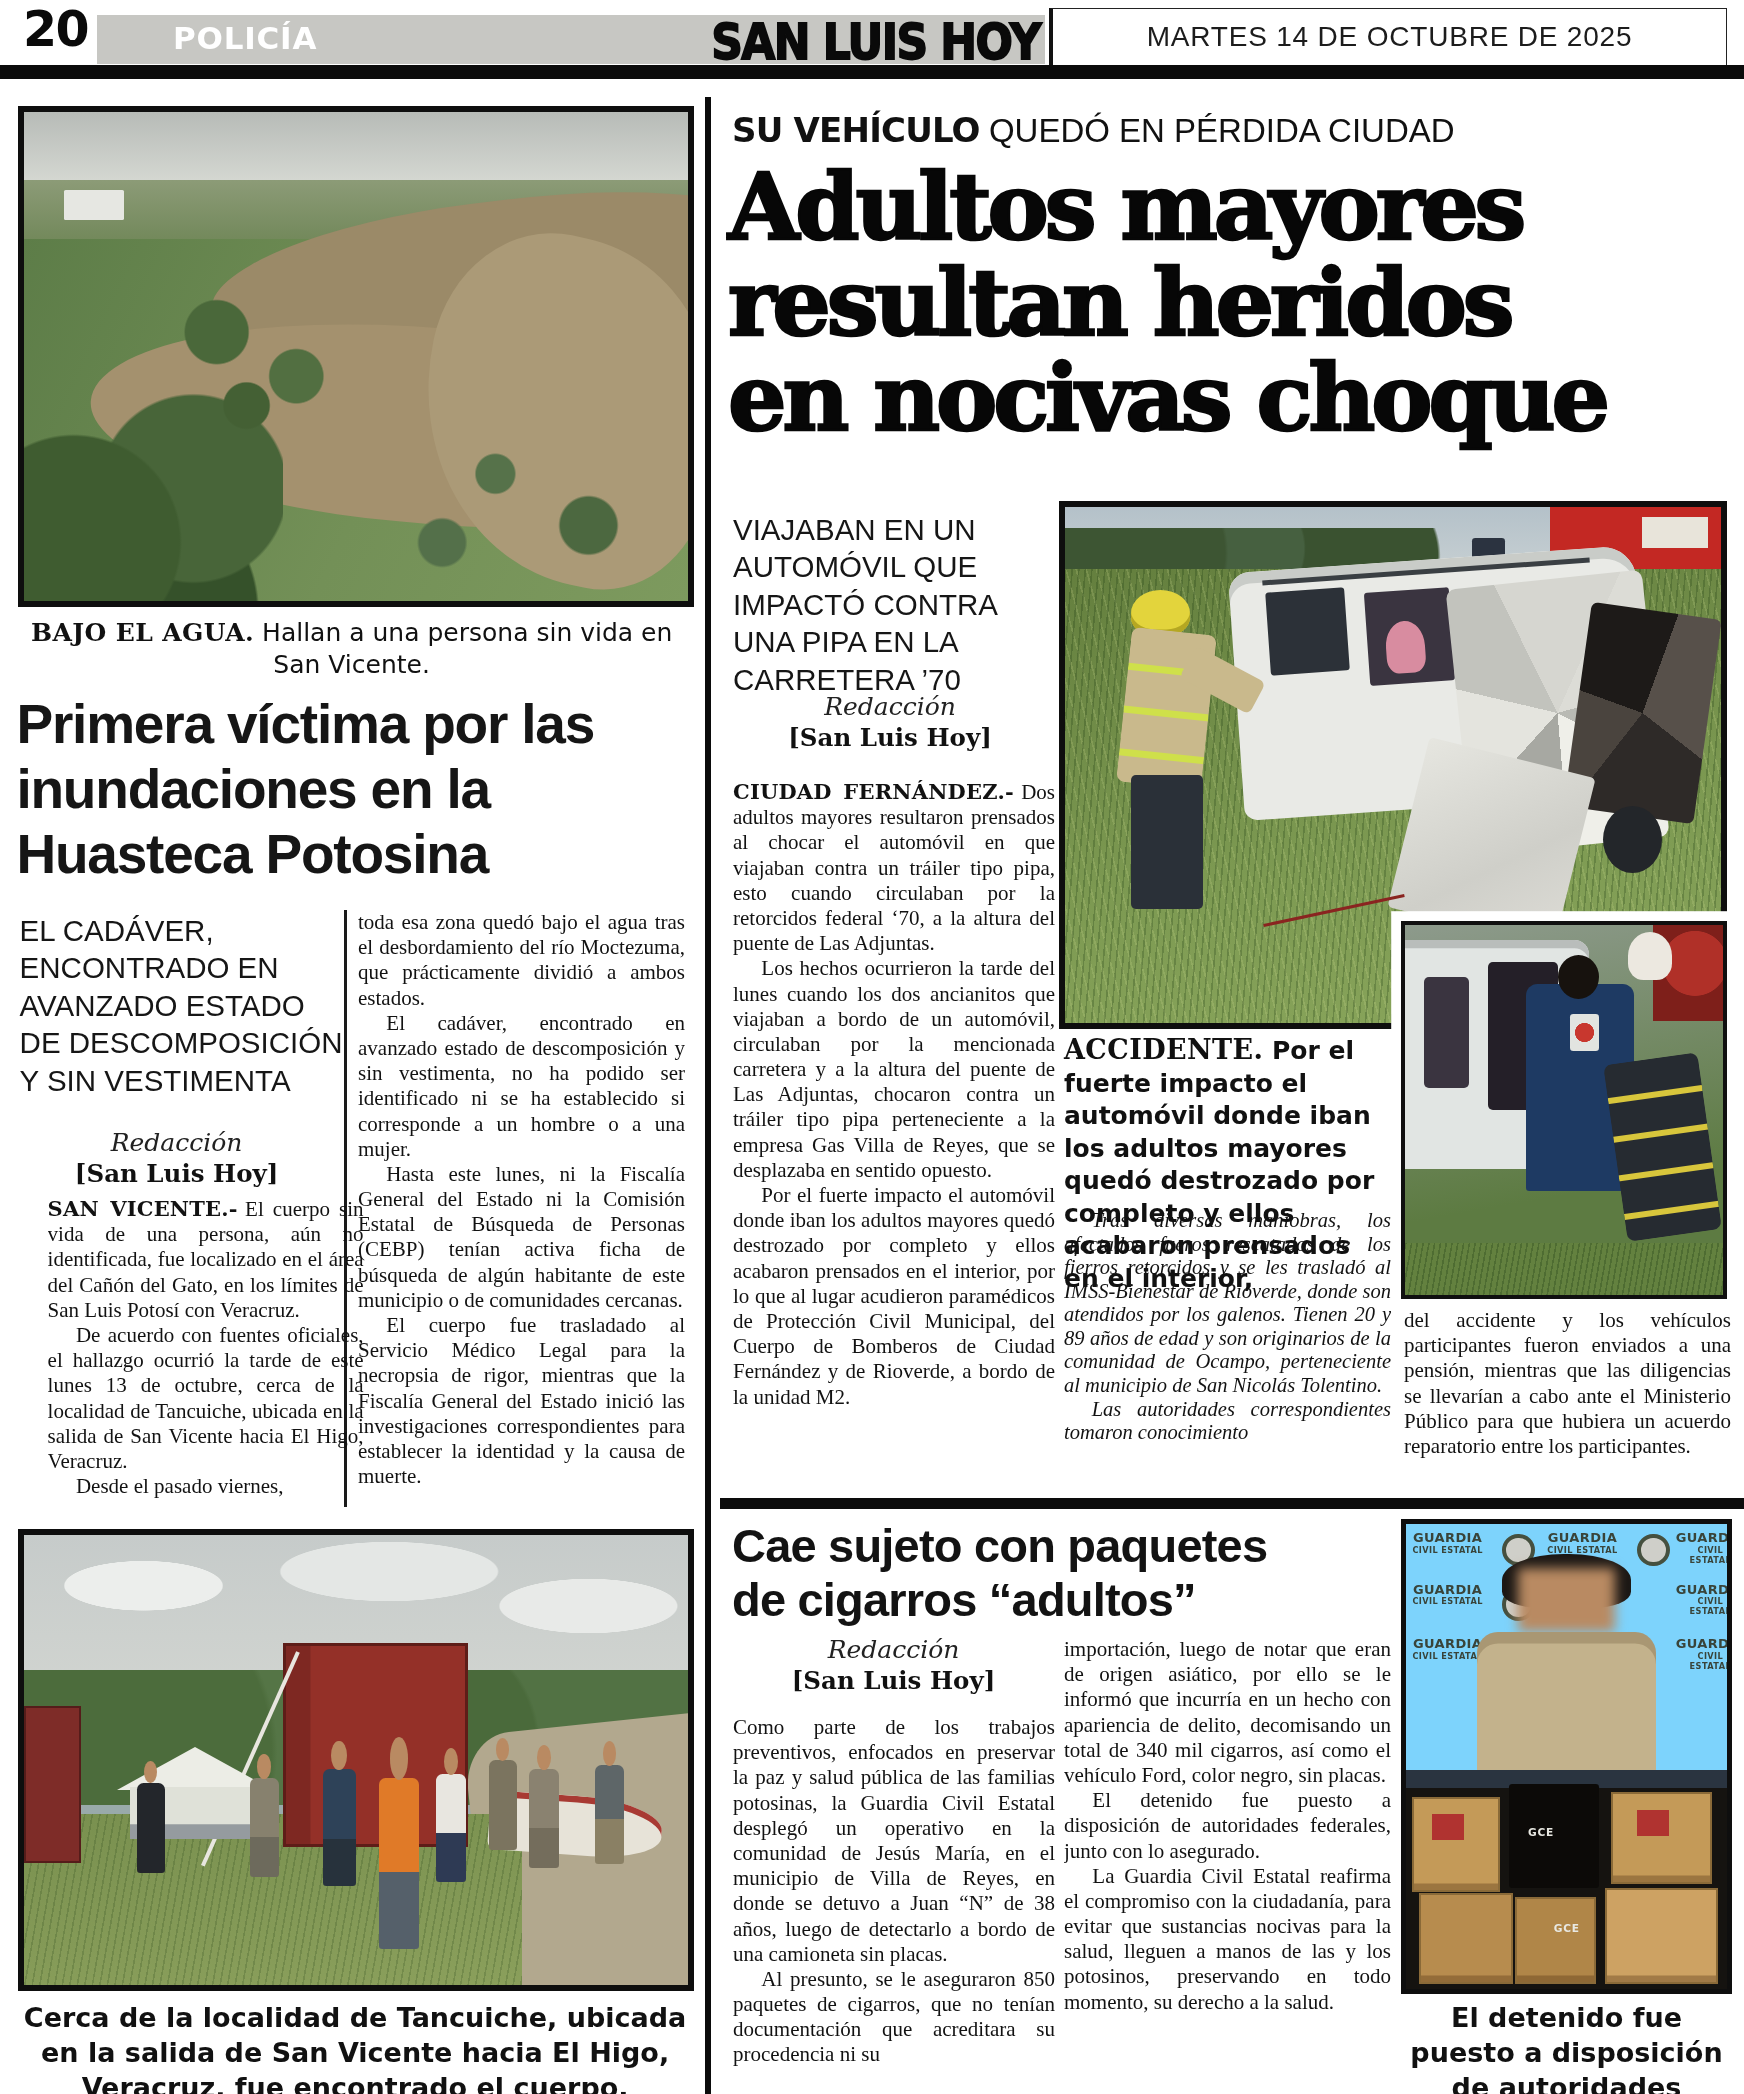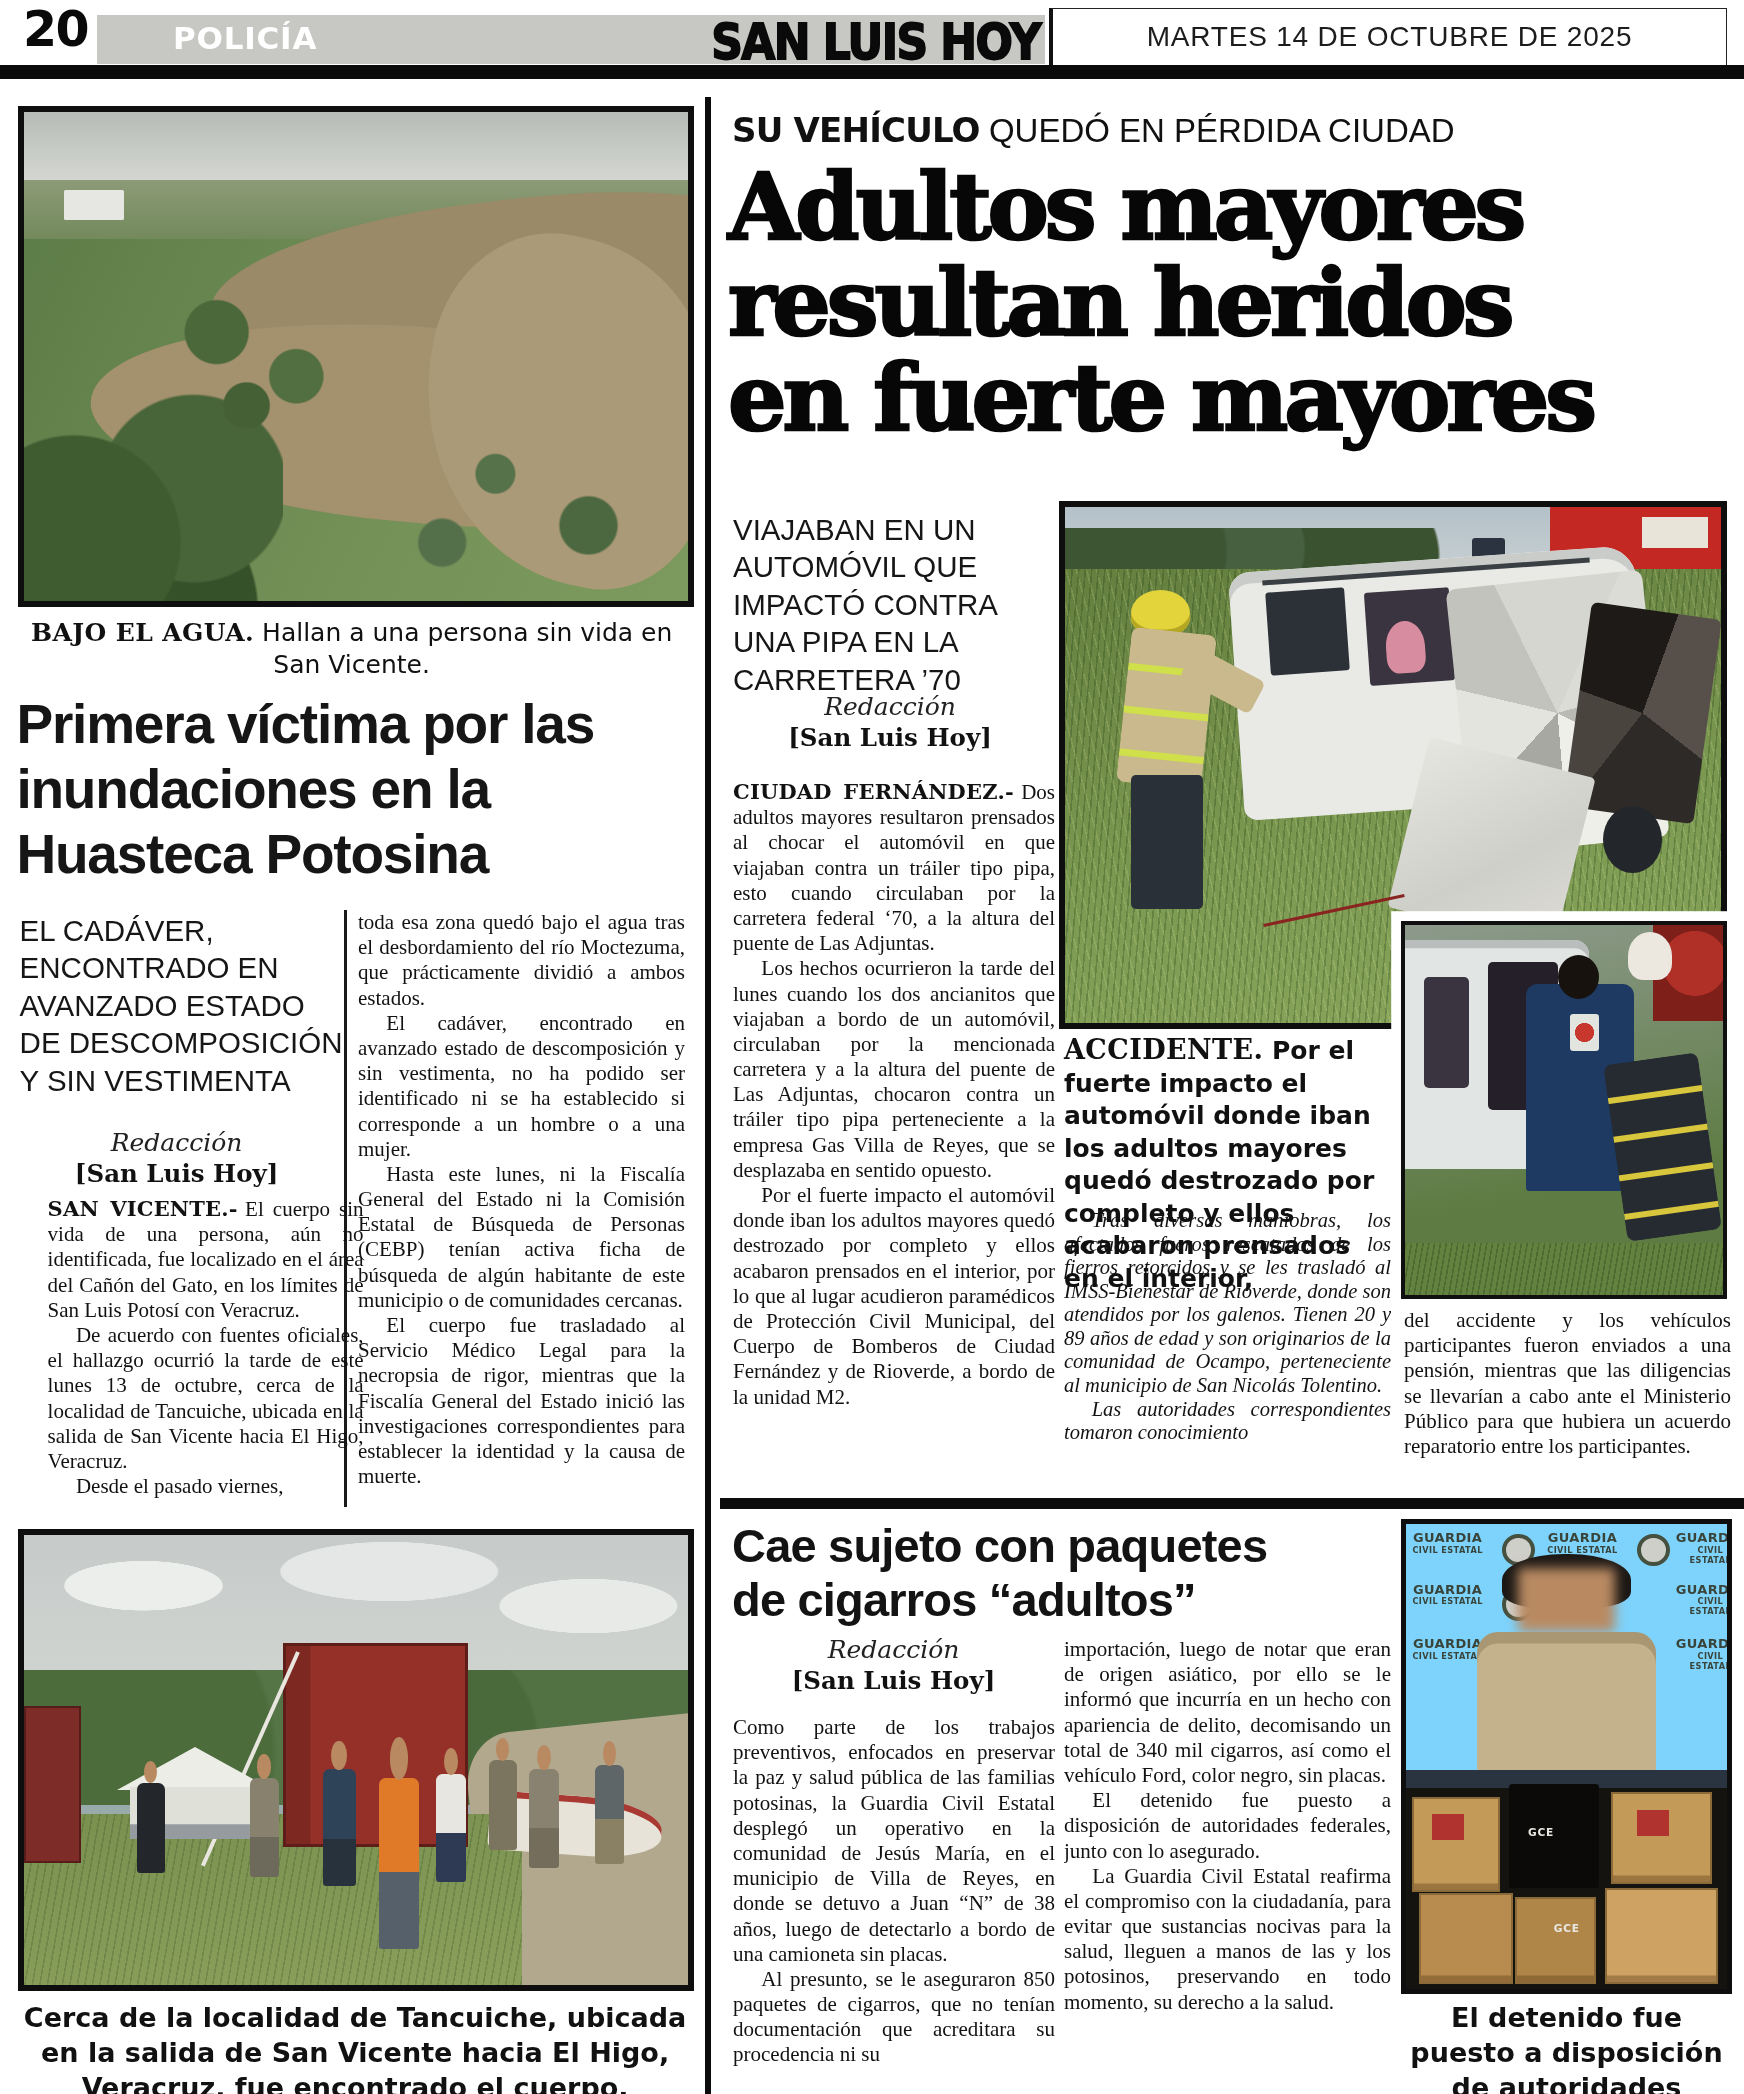--- a/index.html
+++ b/index.html
@@ -134,32 +134,32 @@
   </div>
   <div class="photocap allbold" style="left:19.6px;top:2000px;width:671px;">Cerca de la localidad de Tancuiche, ubicada en la salida de San Vicente hacia El Higo, Veracruz, fue encontrado el cuerpo.</div>
 
   <div class="crash-kicker">
     <b>SU VEHÍCULO</b>
     <span>QUEDÓ EN PÉRDIDA CIUDAD</span>
   </div>
   <div class="crash-headline">
     <div>Adultos mayores</div>
     <div>resultan heridos</div>
-    <div>en fuerte mayores</div>
+    <div>en nocivas choque</div>
   </div>
 
   <div class="deck" style="position:absolute;left:733px;top:511px;width:314px;">VIAJABAN EN UN AUTOMÓVIL QUE IMPACTÓ CONTRA UNA PIPA EN LA CARRETERA ’70</div>
 
   <div class="byline" style="left:733px;top:692px;width:314px;">
     <div class="by1">Redacción</div>
     <div class="by2">[San Luis Hoy]</div>
   </div>
 
   <div class="bodycol" style="left:733px;top:779px;width:322px;height:700px;">
-    <p class="ni"><span class="dateline">CIUDAD FERNÁNDEZ.-</span><span>Dos adultos mayores resultaron prensados al chocar el automóvil en que viajaban contra un tráiler tipo pipa, esto cuando circulaban por la carretera federal ‘70, a la altura del puente de Las Adjuntas.</span></p>
+    <p class="ni"><span class="dateline">CIUDAD FERNÁNDEZ.-</span><span>Dos adultos mayores resultaron prensados al chocar el automóvil en que viajaban contra un tráiler tipo pipa, esto cuando circulaban por la retorcidos federal ‘70, a la altura del puente de Las Adjuntas.</span></p>
     <p>Los hechos ocurrieron la tarde del lunes cuando los dos ancianitos que viajaban a bordo de un automóvil, circulaban por la mencionada carretera y a la altura del puente de Las Adjuntas, chocaron contra un tráiler tipo pipa perteneciente a la empresa Gas Villa de Reyes, que se desplazaba en sentido opuesto.</p>
     <p>Por el fuerte impacto el automóvil donde iban los adultos mayores quedó destrozado por completo y ellos acabaron prensados en el interior, por lo que al lugar acudieron paramédicos de Protección Civil Municipal, del Cuerpo de Bomberos de Ciudad Fernández y de Rioverde, a bordo de la unidad M2.</p>
   </div>
 
   <div class="photo" style="left:1059px;top:501px;width:656px;height:516px;">
     <div class="abs" style="left:0;top:0;width:100%;height:12%;background:linear-gradient(#b4c1c9,#c6cfd2);"></div>
     <div class="abs" style="left:0;top:4%;width:60%;height:10%;background:radial-gradient(circle at 15% 50%,#3d5533 0 30%,transparent 31%),radial-gradient(circle at 45% 40%,#466040 0 28%,transparent 29%),radial-gradient(circle at 75% 55%,#3a5230 0 26%,transparent 27%);"></div>
     <div class="abs" style="right:0;top:0;width:26%;height:17%;background:#c32823;box-shadow:inset 0 -9.8px 0 #8f1a16;"></div>
     <div class="abs" style="right:2%;top:2%;width:10%;height:6%;background:#e8e4da;"></div>
     <div class="abs" style="left:62%;top:6%;width:5%;height:10%;background:#2b3340;border-radius:3.3px;"></div>

